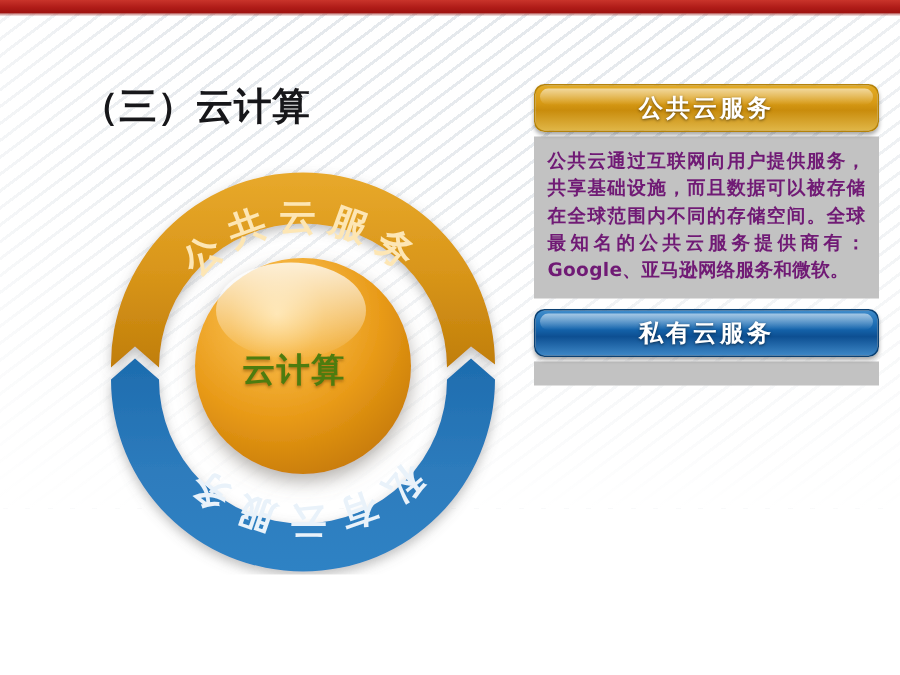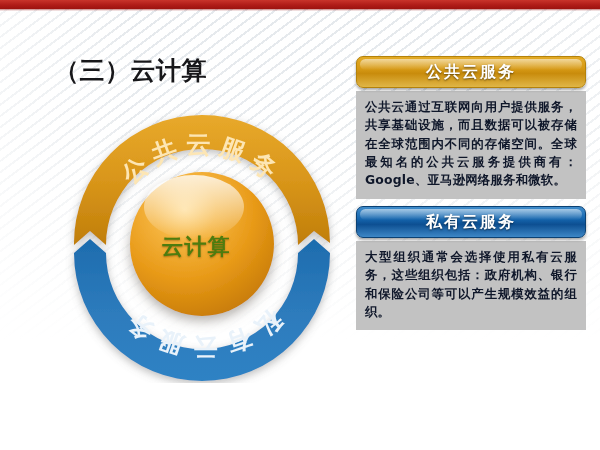--- a/index.html
+++ b/index.html
@@ -118,21 +118,21 @@
     border:1px solid #b4820a;
   }
   .hdr-blue{
     background:linear-gradient(180deg,#3f8ccb 0%,#1565ad 40%,#0d4f92 58%,#3d87c6 100%);
     border:1px solid #0b4173;
   }
   .panel-body{
     background:#c2c2c2;
     padding:7px 9px 9px 9px;
     margin-top:3px;
-    color:#0f172a;
+    color:#701a75;
     font-size:12.4px;
     font-weight:bold;
     line-height:1.48;
     letter-spacing:.2px;
     text-align:justify;
   }
   .panel-body p{margin:0;}
   .panel-body p + p{margin-top:0px;}
 </style>
 </head>
@@ -237,17 +237,16 @@
     <div class="panel-body">
       <p>公共云通过互联网向用户提供服务，共享基础设施，而且数据可以被存储在全球范围内不同的存储空间。全球最知名的公共云服务提供商有：Google、亚马逊网络服务和微软。</p>
     </div>
   </div>
 
   <div class="panel" style="left:356px;top:206px;width:230px;">
     <div class="panel-header hdr-blue">
       <span>私有云服务</span>
     </div>
     <div class="panel-body">
-      <p>大型组织通常会选择使用私有云服务，这些组织包括：政府机构、银行和保险公司等可以产生规模效益的组织。</p>
     </div>
   </div>
 
 </div>
 
 </body></html>

